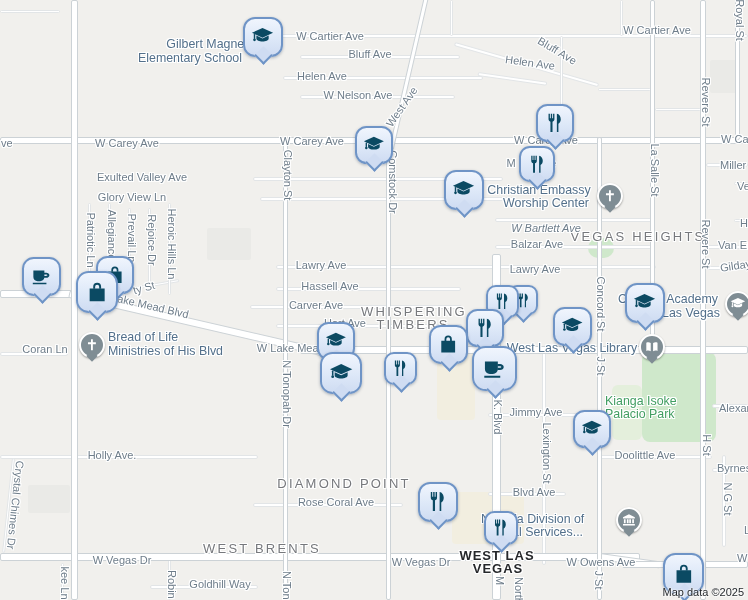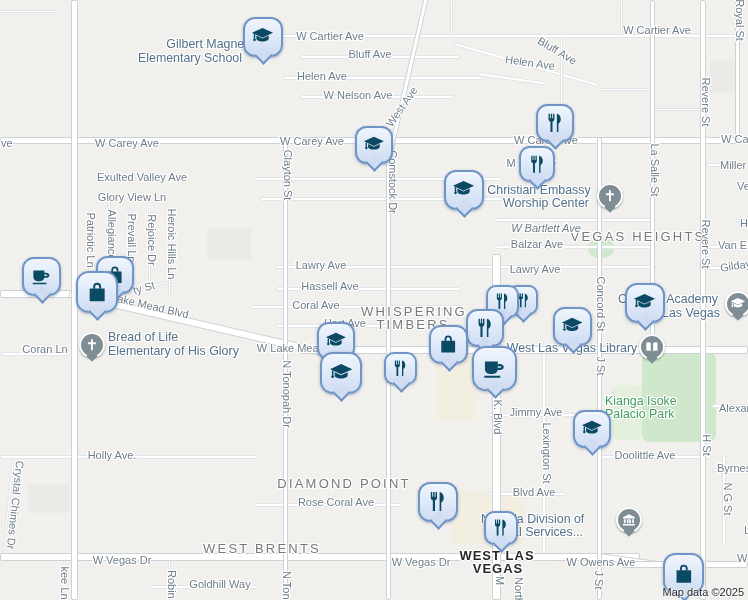--- a/index.html
+++ b/index.html
@@ -175,21 +175,21 @@
     <div class="lb" style="left: 546px; top: 228px; transform: translate(-50%, -50%); font-style: italic;">W Bartlett Ave</div>
     <div class="lb" style="left: 740px; top: 223px; transform: translate(0px, -50%);">Ha</div>
     <div class="lb area" style="left: 638px; top: 236px; transform: translate(-50%, -50%);">VEGAS HEIGHTS</div>
     <div class="lb" style="left: 537px; top: 244px; transform: translate(-50%, -50%);">Balzar Ave</div>
     <div class="lb" style="left: 718px; top: 245px; transform: translate(0px, -50%);">Van Ern</div>
     <div class="lb" style="left: 321px; top: 265px; transform: translate(-50%, -50%);">Lawry Ave</div>
     <div class="lb" style="left: 535px; top: 269px; transform: translate(-50%, -50%);">Lawry Ave</div>
     <div class="lb" style="left: 720px; top: 266px; transform: translate(0px, -50%) rotate(-8deg);">Gilday</div>
     <div class="lb" style="left: 330px; top: 286px; transform: translate(-50%, -50%);">Hassell Ave</div>
     <div class="lb" style="left: 144px; top: 288px; transform: translate(-50%, -50%) rotate(-15deg);">ty St</div>
-    <div class="lb" style="left: 316px; top: 305px; transform: translate(-50%, -50%);">Coral Ave</div>
+    <div class="lb" style="left: 316px; top: 305px; transform: translate(-50%, -50%);">Carver Ave</div>
     <div class="lb" style="left: 150px; top: 306px; transform: translate(-50%, -50%) rotate(13deg);">Lake Mead Blvd</div>
     <div class="lb area" style="left: 414px; top: 311px; transform: translate(-50%, -50%);">WHISPERING</div>
     <div class="lb area" style="left: 413px; top: 324px; transform: translate(-50%, -50%);">TIMBERS</div>
     <div class="lb" style="left: 345px; top: 323px; transform: translate(-50%, -50%);">Hart Ave</div>
     <div class="lb" style="left: 303px; top: 348px; transform: translate(-50%, -50%);">W Lake Mead Blvd</div>
     <div class="lb" style="left: 45px; top: 349px; transform: translate(-50%, -50%);">Coran Ln</div>
     <div class="lb" style="left: 536px; top: 412px; transform: translate(-50%, -50%);">Jimmy Ave</div>
     <div class="lb" style="left: 719px; top: 408px; transform: translate(0px, -50%);">Alexand</div>
     <div class="lb" style="left: 112px; top: 455px; transform: translate(-50%, -50%);">Holly Ave.</div>
     <div class="lb" style="left: 645px; top: 455px; transform: translate(-50%, -50%);">Doolittle Ave</div>
@@ -229,21 +229,21 @@
     <div class="lb stv" style="left: 64px; top: 583px; transform: translate(-50%, -50%);">kee Ln</div>
     <div class="lb stv" style="left: 286px; top: 571px; transform: translate(-50%, 0px);">N Tonopah</div>
     <div class="lb stv" style="left: 598px; top: 580px; transform: translate(-50%, -50%);">J St</div>
     <div class="lb stv" style="left: 518px; top: 577px; transform: translate(-50%, 0px);">North</div>
     <div class="lb stv" style="left: 499px; top: 576px; transform: translate(-50%, 0px);">M</div>
     <div class="lb poi" style="left: 207px; top: 44px; transform: translate(-50%, -50%);">Gilbert Magnet</div>
     <div class="lb poi" style="left: 190px; top: 58px; transform: translate(-50%, -50%);">Elementary School</div>
     <div class="lb poi" style="left: 539px; top: 190px; transform: translate(-50%, -50%);">Christian Embassy</div>
     <div class="lb poi" style="left: 546px; top: 203px; transform: translate(-50%, -50%);">Worship Center</div>
     <div class="lb poi" style="left: 108px; top: 337px; transform: translate(0px, -50%);">Bread of Life</div>
-    <div class="lb poi" style="left: 108px; top: 351px; transform: translate(0px, -50%);">Elementary of His Glory</div>
+    <div class="lb poi" style="left: 108px; top: 351px; transform: translate(0px, -50%);">Ministries of His Blvd</div>
     <div class="lb poi" style="left: 572px; top: 348px; transform: translate(-50%, -50%);">West Las Vegas Library</div>
     <div class="lb poi" style="left: 668px; top: 299px; transform: translate(-50%, -50%);">Culinary Academy</div>
     <div class="lb poi" style="left: 691px; top: 313px; transform: translate(-50%, -50%);">Las Vegas</div>
     <div class="lb poi" style="left: 481px; top: 519px; transform: translate(0px, -50%);">Nevada Division of</div>
     <div class="lb poi" style="left: 488px; top: 532px; transform: translate(0px, -50%);">Social Services...</div>
     <div class="lb park-lb" style="left: 605px; top: 401px; transform: translate(0px, -50%);">Kianga Isoke</div>
     <div class="lb park-lb" style="left: 605px; top: 414px; transform: translate(0px, -50%);">Palacio Park</div>
     <div class="pin" style="left: 243px; top: 17px; width: 40px; height: 40px;">
       <svg>
         <use href="#i-cap"></use>

